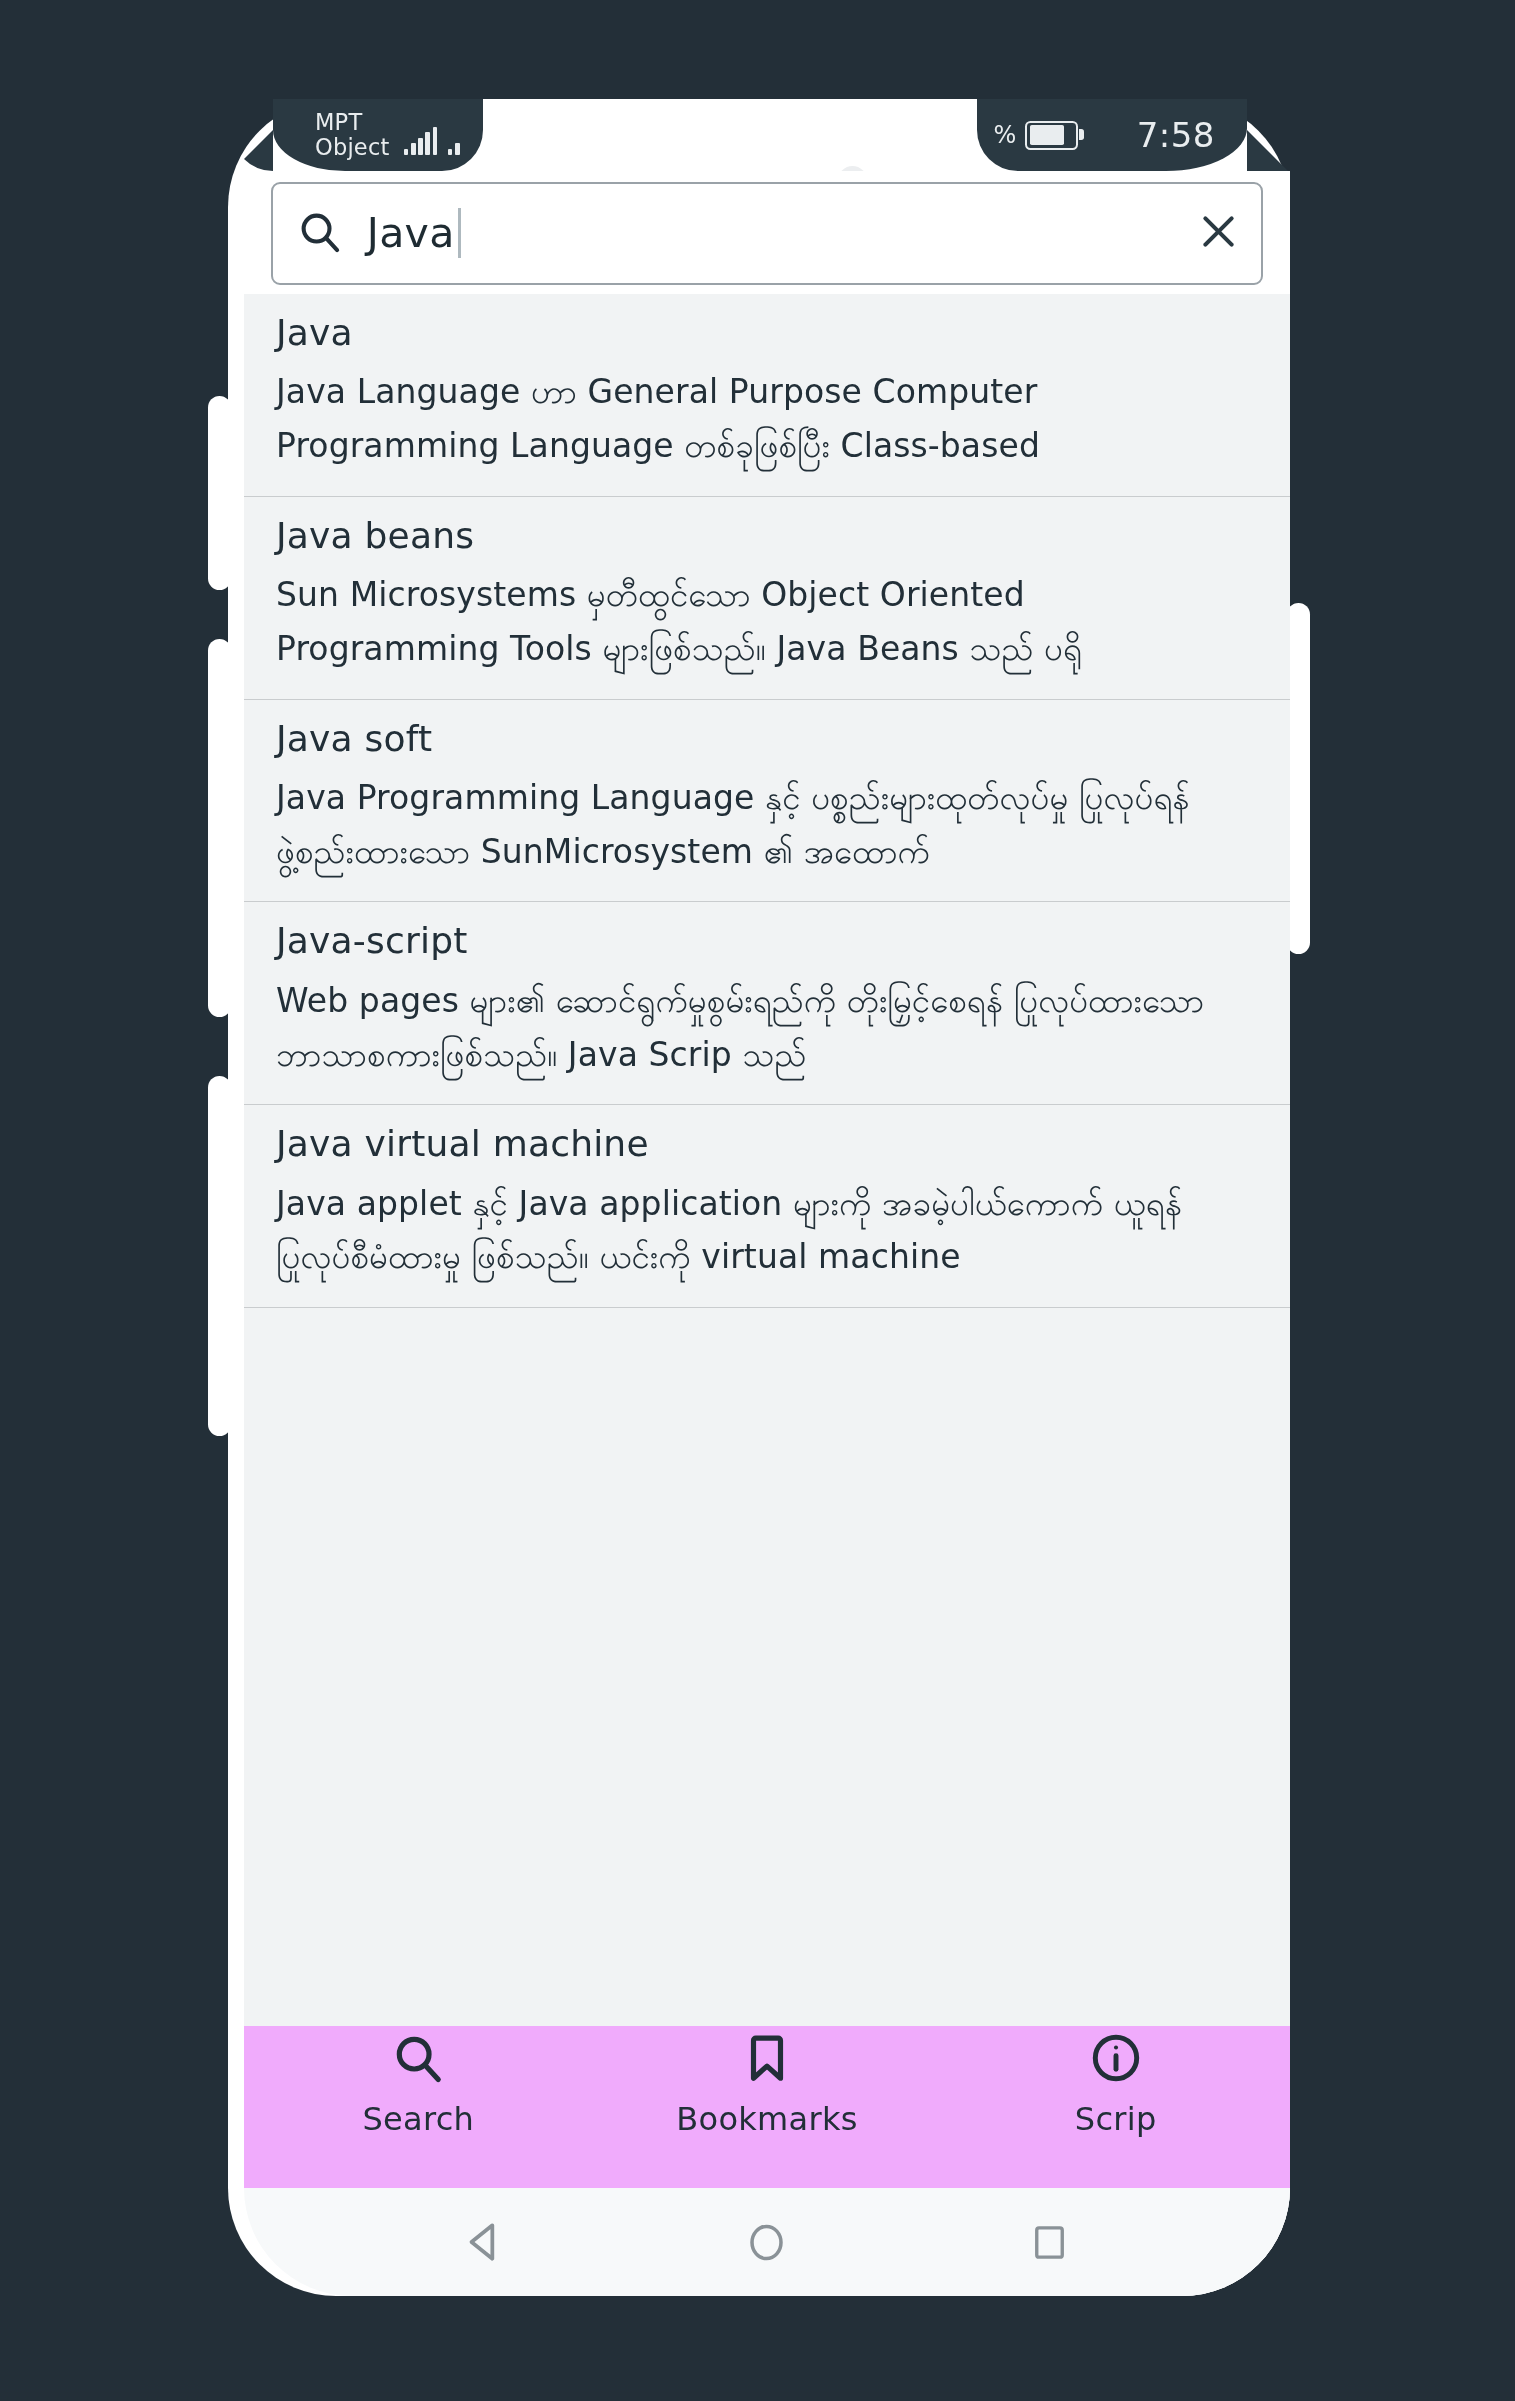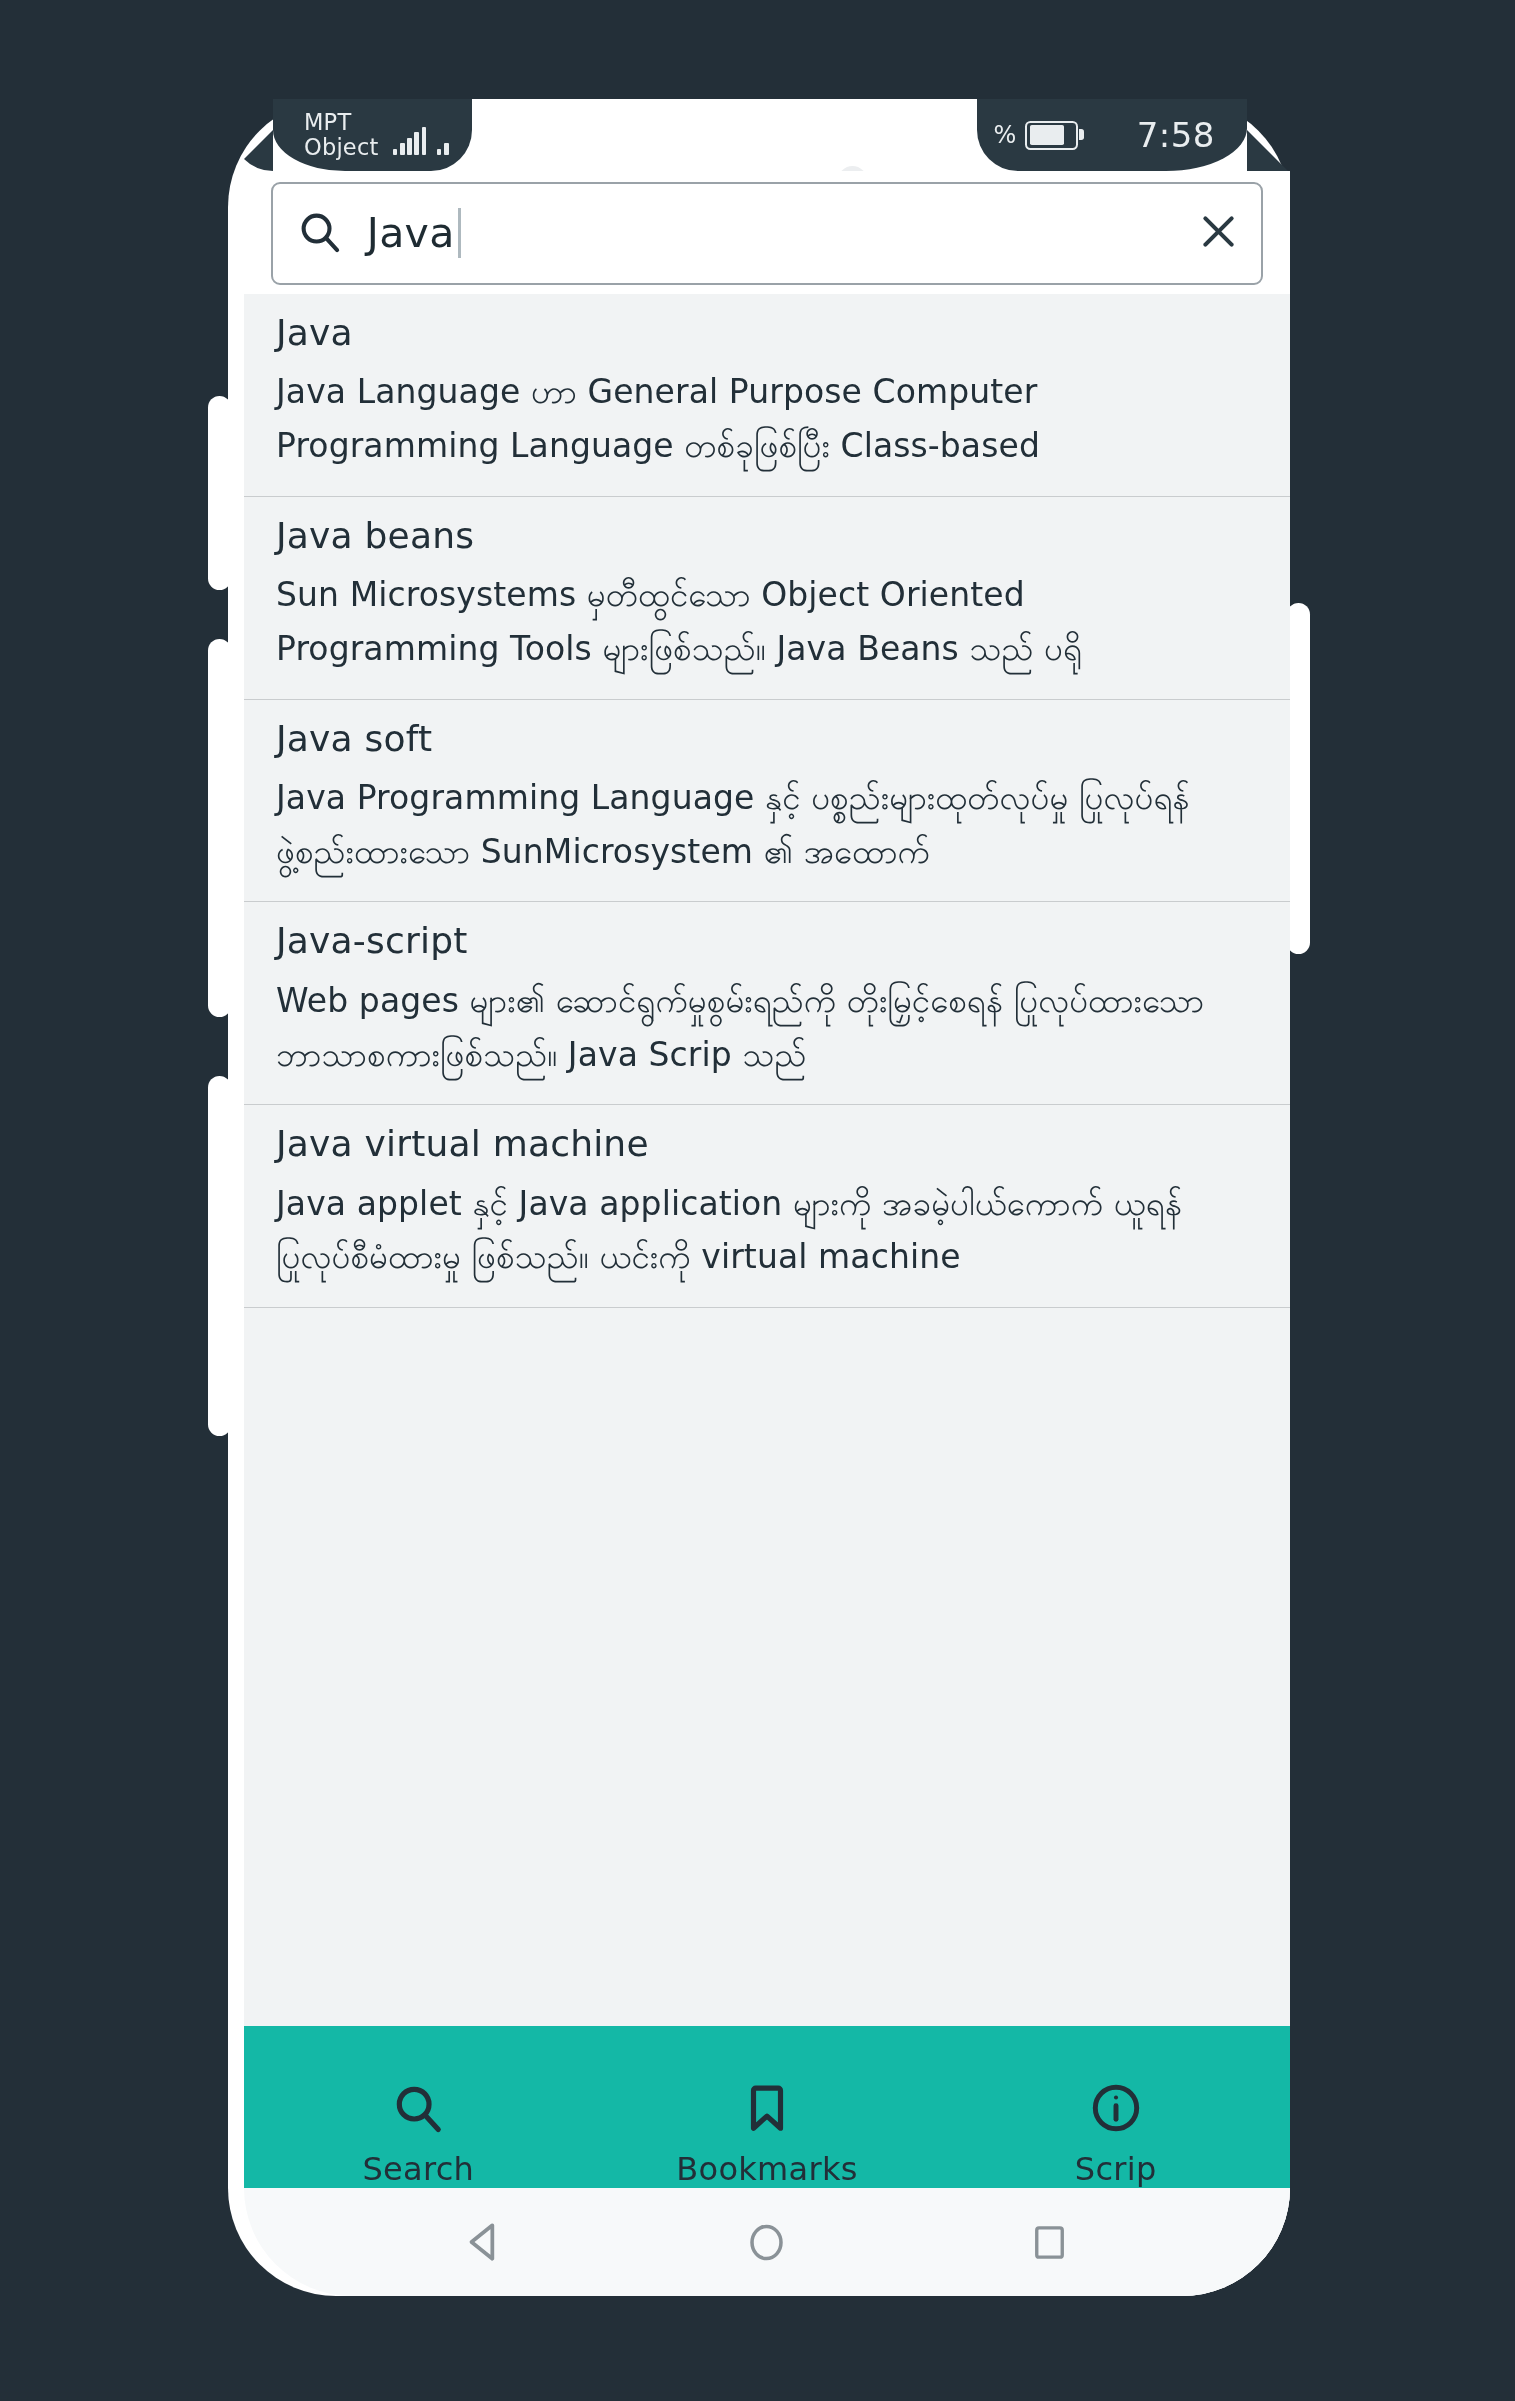--- a/index.html
+++ b/index.html
@@ -119,20 +119,21 @@
     background: #2a3942;
     clip-path: polygon(0 0, 0 100%, 100% 100%);
   }
   .carrier {
     display: flex;
     flex-direction: column;
     justify-content: center;
     line-height: 1.12;
     font-size: 22.5px;
     letter-spacing: 0.2px;
+    margin-left: 11px;
   }
   .signal {
     display: flex;
     align-items: flex-end;
     gap: 2.7px;
     height: 27px;
     margin-left: 14.4px;
     margin-top: 12.6px;
   }
   .signal i { width: 4.5px; background: #e9edef; border-radius: 0.9px; display: block; }
@@ -235,23 +236,23 @@
     color: #222f38;
     line-height: 1.62;
     letter-spacing: 0.1px;
     word-break: break-word;
   }
   #results-filler { background: #f1f3f4; height: 100%; }
 
   
   #tabbar {
     display: flex;
-    background: #14b8a6;
+    background: #f0abfc;
     height: 162px;
-    align-items: flex-end;
+    align-items: flex-start;
   }
   .tab {
     flex: 1;
     display: flex;
     flex-direction: column;
     align-items: center;
     justify-content: center;
     gap: 10.8px;
   }
   .tab-label {

